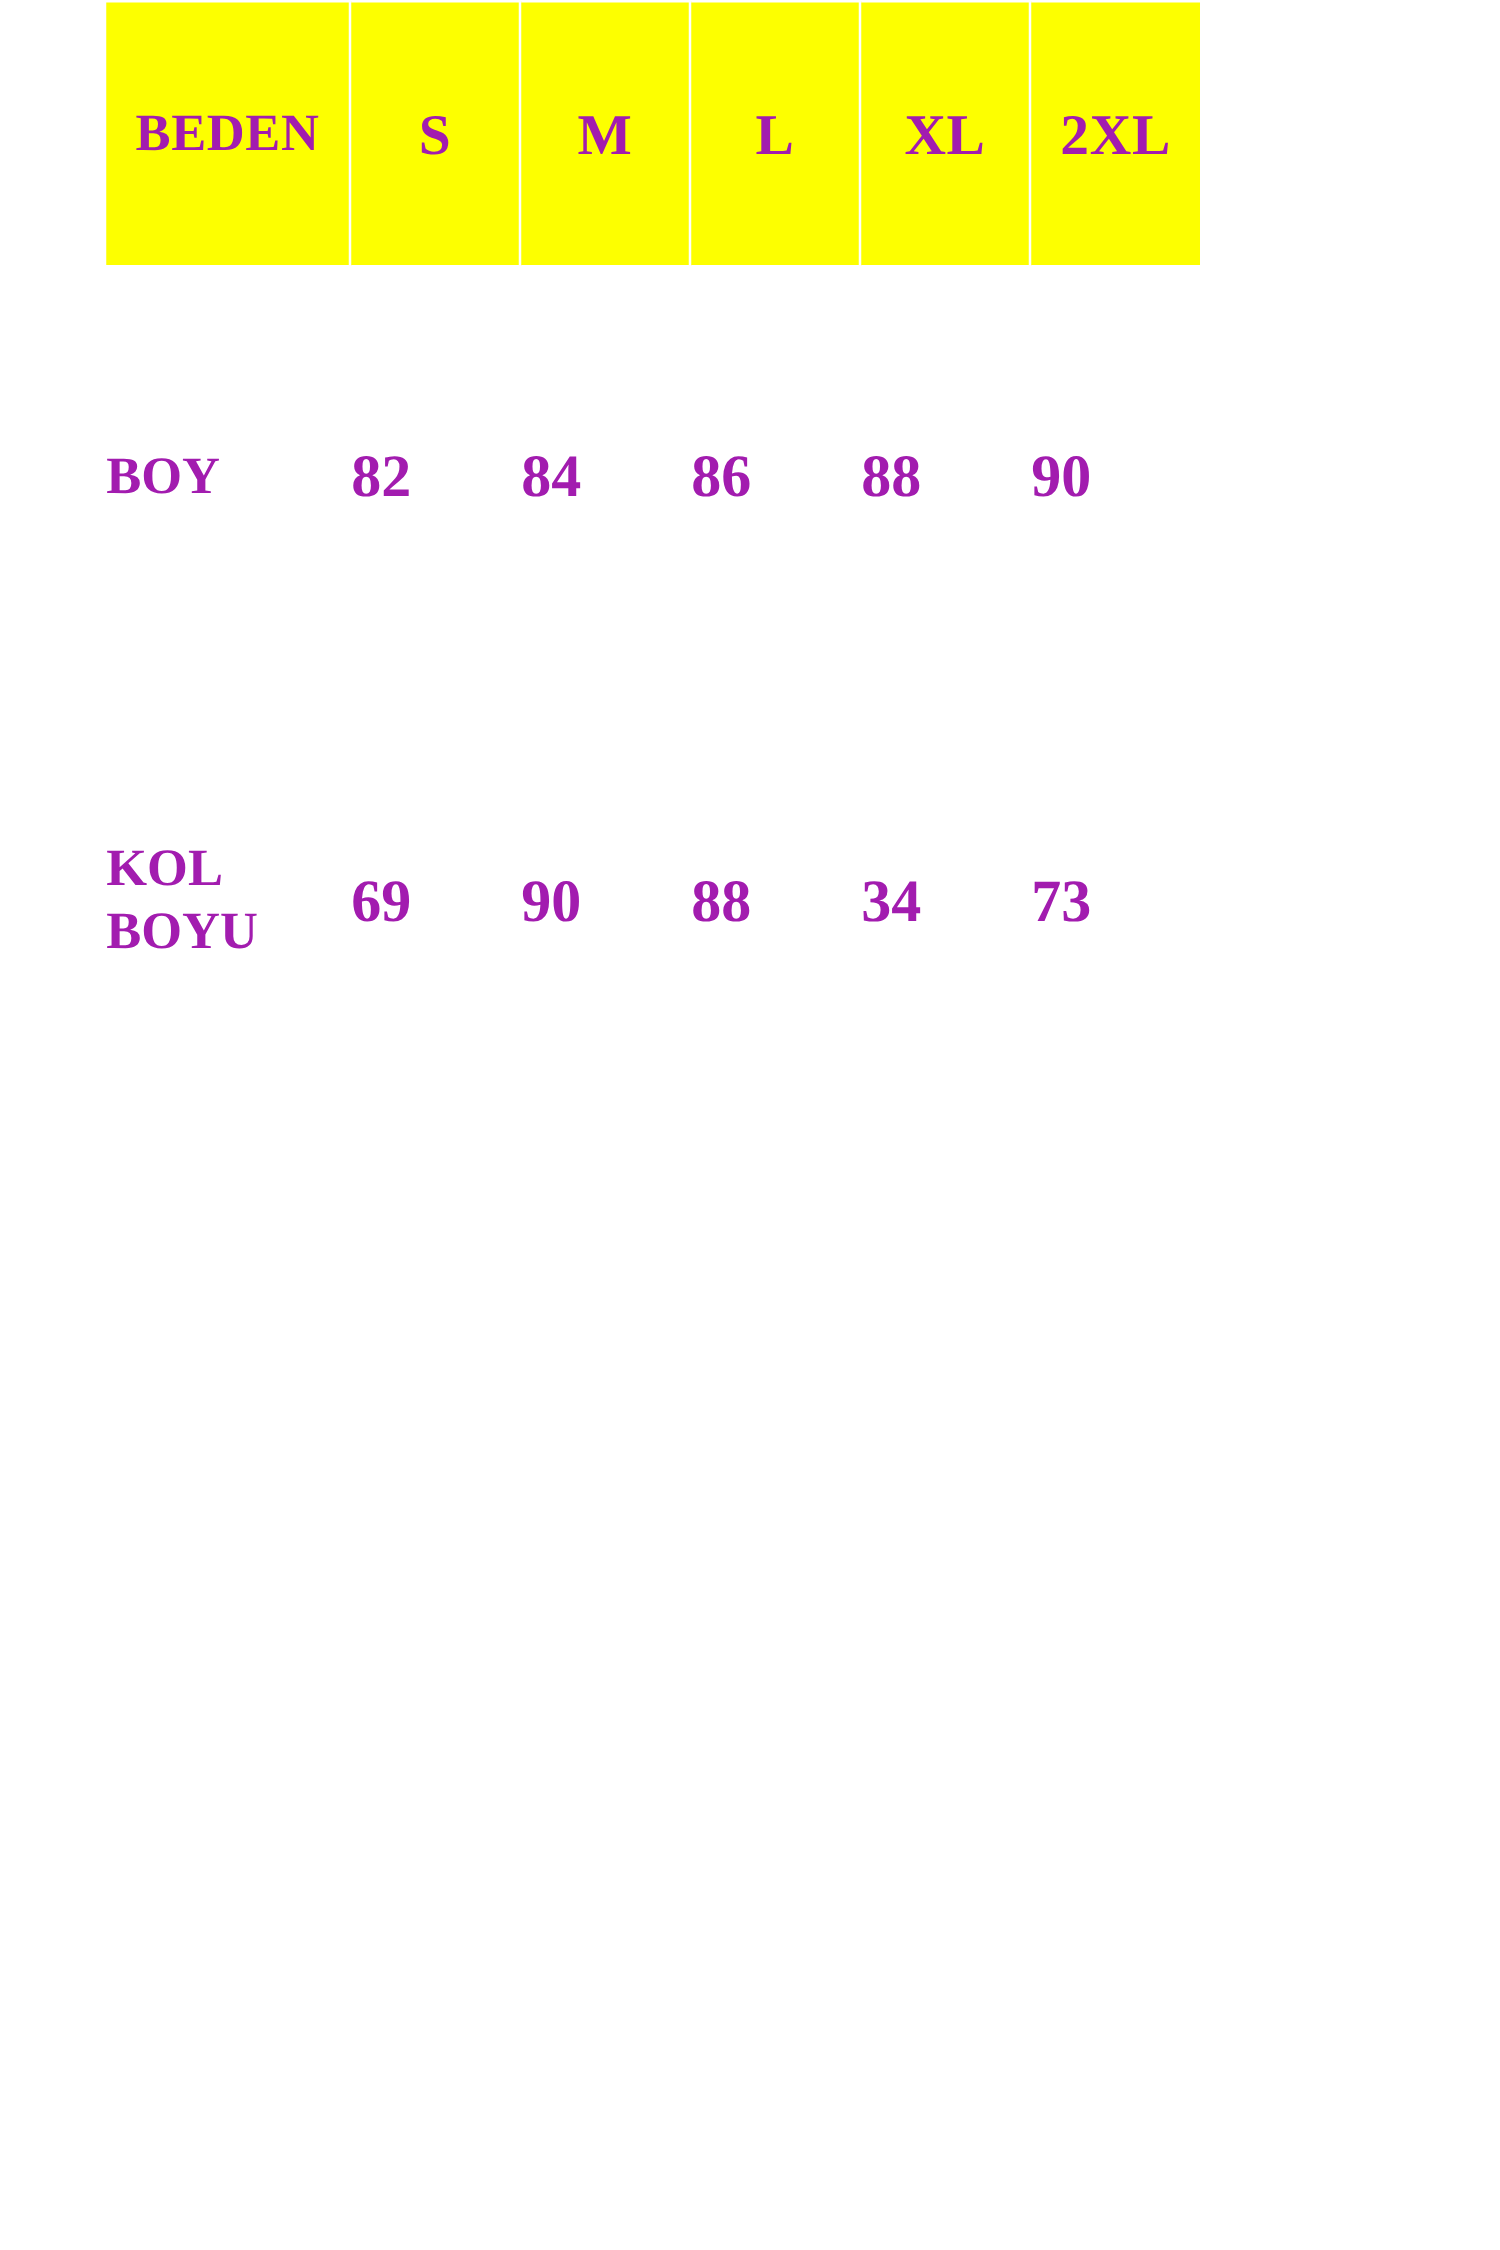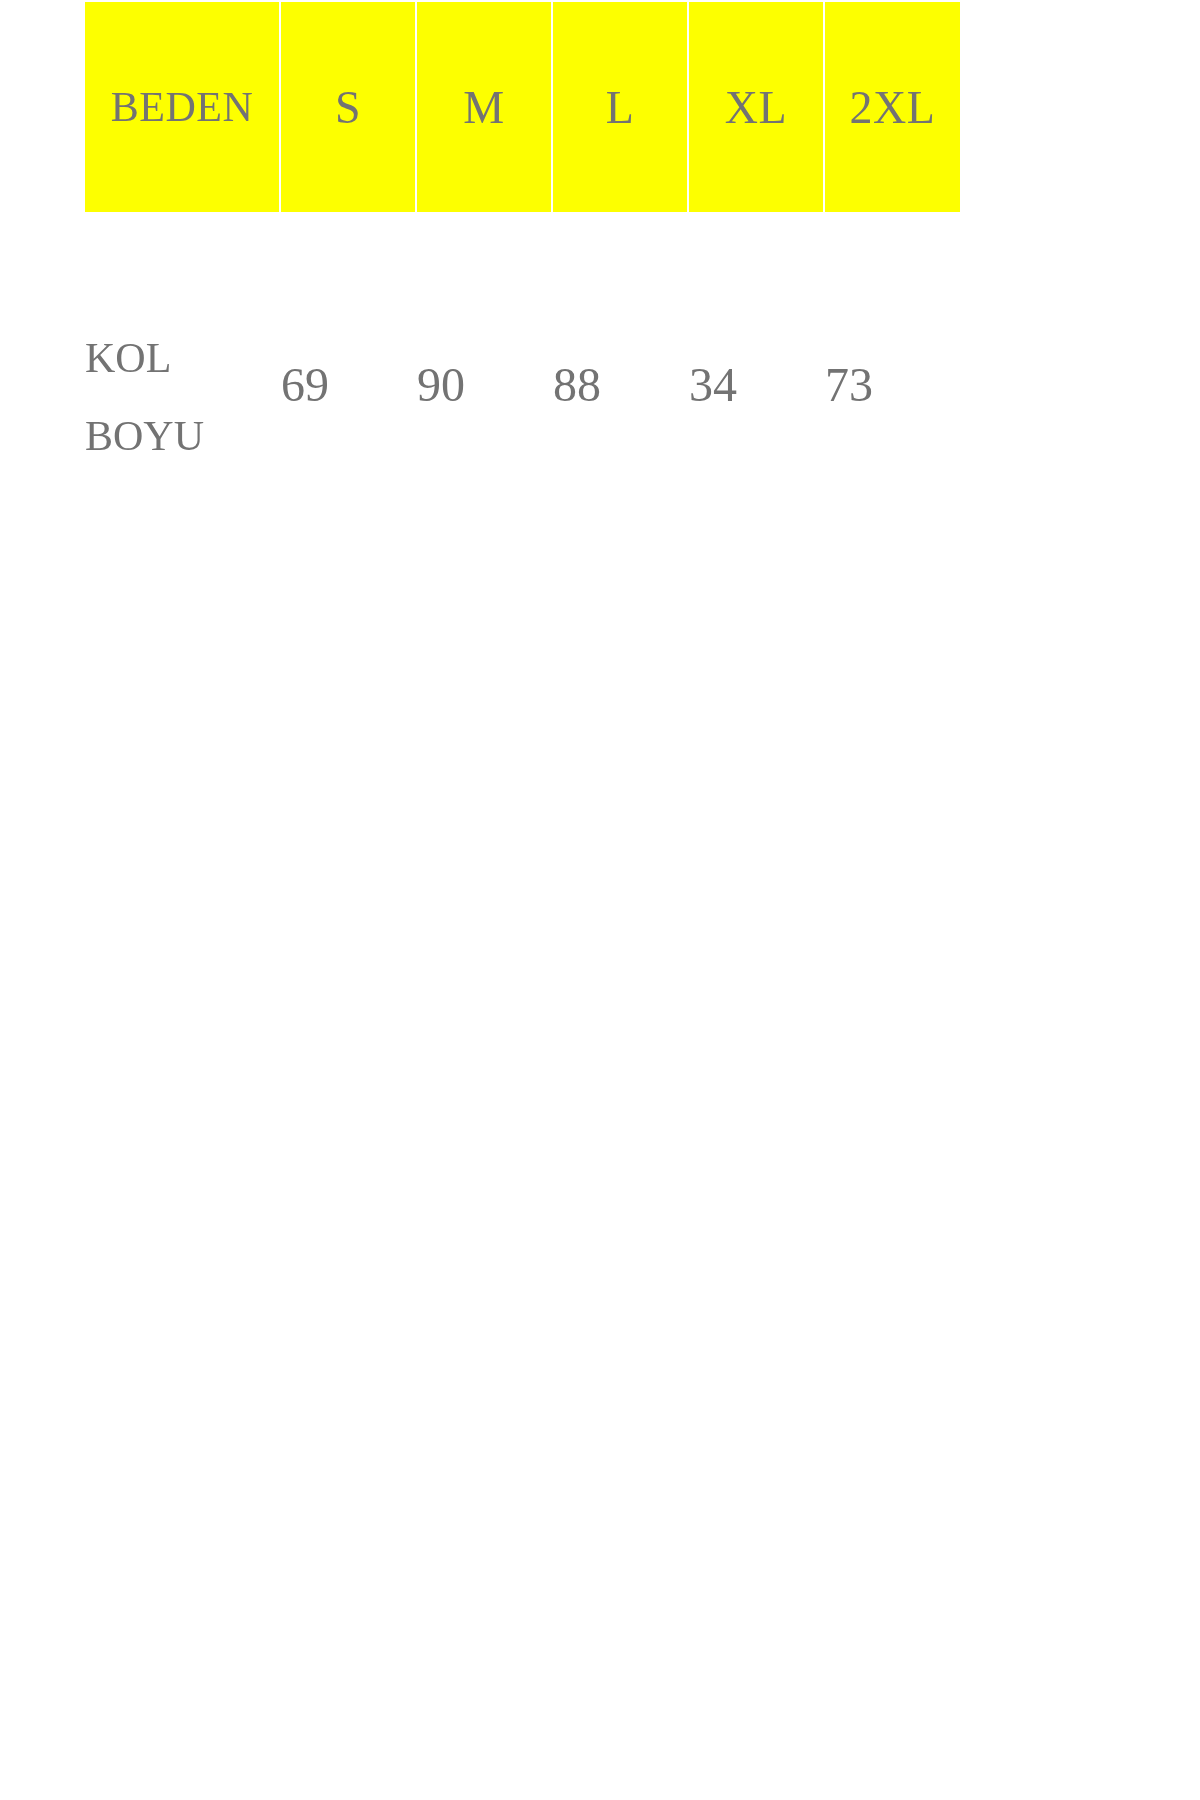--- a/index.html
+++ b/index.html
@@ -31,22 +31,22 @@
   .size-table col.c1 { width: 136px; }
   .size-table col.c2 { width: 136px; }
   .size-table col.c3 { width: 136px; }
   .size-table col.c4 { width: 136px; }
   .size-table col.c5 { width: 137px; }
 
   .size-table td, .size-table th {
     border: 2px solid #ffffff;
     vertical-align: middle;
     font-family: "Liberation Serif", serif;
-    font-weight: normal;
-    color: #737373;
+    font-weight: bold;
+    color: #a21caf;
     padding: 0;
   }
   
   .header-row th {
     background: #fdff00;
     height: 210px;
     font-size: 46px;
     letter-spacing: 0.5px;
   }
   .header-row th.label-head {
@@ -67,21 +67,20 @@
     font-size: 42px;
     line-height: 1.18;
   }
   tr.r-boy td { height: 335px; }
   tr.r-gogus td { height: 350px; }
   tr.r-kol td { height: 340px; }
   tr.r-etek td { height: 360px; }
 
   .two-line {
     display: block;
-    margin-top: 28px;
   }
 </style>
 </head>
 <body>
 
 <div class="page">
   <table class="size-table">
     <colgroup>
       <col class="c0">
         <col class="c1">
@@ -94,20 +93,28 @@
       <tr class="header-row">
         <th class="label-head">BEDEN</th>
         <th>S</th>
         <th>M</th>
         <th>L</th>
         <th>XL</th>
         <th>2XL</th>
       </tr>
     </thead>
     <tbody>
+      <tr class="row-white r-boy">
+        <td class="row-label">BOY</td>
+        <td>82</td>
+        <td>84</td>
+        <td>86</td>
+        <td>88</td>
+        <td>90</td>
+      </tr>
       <tr class="row-white r-kol">
         <td class="row-label">
           <span class="two-line">KOL</span>
           <span class="two-line">BOYU</span>
         </td>
         <td>69</td>
         <td>90</td>
         <td>88</td>
         <td>34</td>
         <td>73</td>

